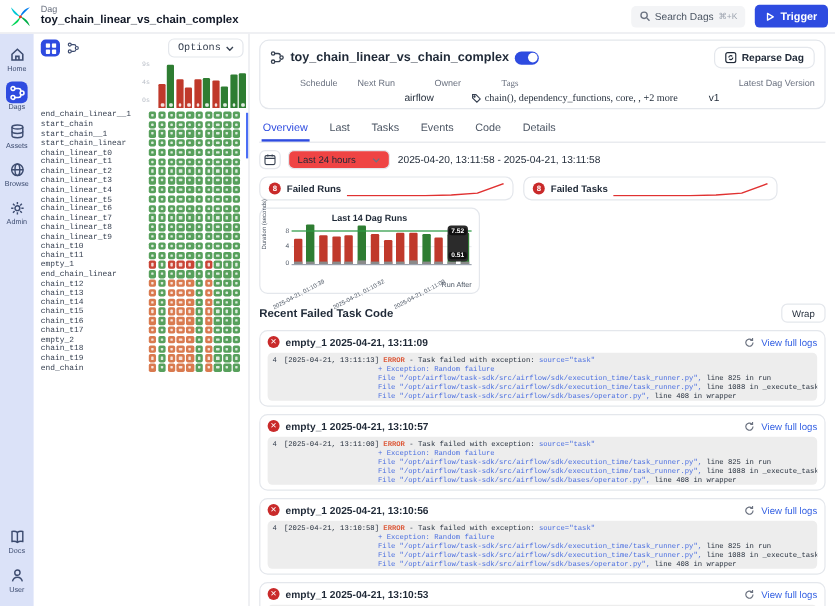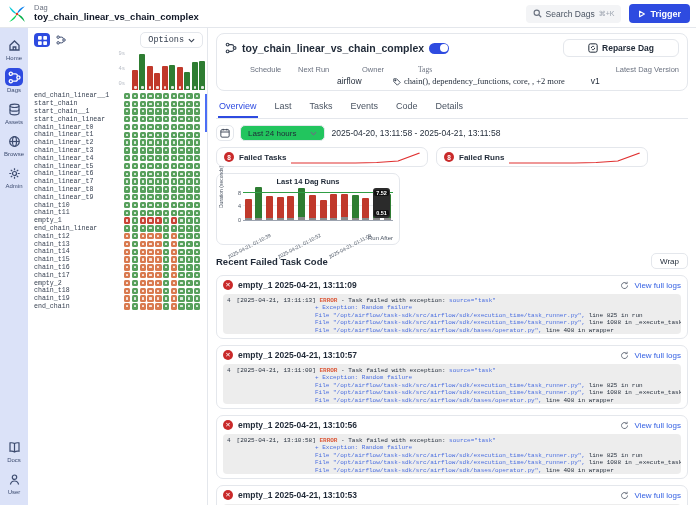--- a/index.html
+++ b/index.html
@@ -57,38 +57,38 @@
   .sq::after{content:"";position:absolute;left:2px;top:2px;width:2.2px;height:2.2px;background:rgba(255,255,255,.8);border-radius:.5px;}
   .resize-handle{position:absolute;right:0;top:66px;width:2px;height:38px;background:#4c6ef5;}
   
   #main{position:absolute;left:208px;top:28px;right:0;bottom:0;overflow:hidden;padding:5px 8px 0 8px;}
   .dag-card{border:1px solid var(--border);border-radius:8px;padding:5px 8px;height:58px;}
   .dag-row1{display:flex;align-items:center;gap:5px;}
   .dag-title{font-size:10.5px;font-weight:bold;}
   .toggle{width:20px;height:11px;background:var(--accent);border-radius:6px;position:relative;cursor:pointer;}
   .toggle::after{content:"";position:absolute;right:1.5px;top:1.5px;width:8px;height:8px;background:#fff;border-radius:50%;}
   .reparse{margin-left:auto;display:flex;align-items:center;gap:4px;border:1px solid var(--border);background:#fff;
-           border-radius:6px;height:18px;padding:0 24px;font-size:8.5px;font-weight:bold;color:#1f2937;cursor:pointer;font-family:inherit;}
+           border-radius:6px;height:18px;padding:0 8px;font-size:8.5px;font-weight:bold;color:#1f2937;cursor:pointer;font-family:inherit;}
   .dag-fields{display:flex;margin-top:7px;}
   .fld{line-height:1.5;}
   .flbl{font-size:7.5px;color:var(--muted);margin-left:25px;}
   .fval{font-size:8.5px;color:#1f2937;display:flex;align-items:center;gap:3px;}
   .okdot{width:9px;height:9px;border-radius:50%;background:#1f9d4d;color:#fff;font-size:6.5px;display:flex;align-items:center;justify-content:center;}
   .f-sched{width:48px;} .f-latest{width:110px;} .f-next{width:64px;} .f-owner{width:56px;} .f-tags{flex:1;font-family:Liberation Serif, serif;}
   .f-ver{text-align:right;} .f-ver .fval{justify-content:flex-start;}
   
   .tabs{display:flex;gap:16px;border-bottom:1px solid var(--border);margin-top:6px;padding:0 2px;}
   .tab{font-size:9px;color:#4b5563;padding:4px 1px 5px;cursor:pointer;border-bottom:2px solid transparent;}
   .tab.active{color:var(--accent);font-weight:normal;border-bottom-color:var(--accent);}
   
   .filter-row{display:flex;align-items:center;gap:6px;margin-top:6px;}
   .icon-btn{width:18px;height:16px;border:1px solid var(--border);border-radius:5px;background:#fff;
             display:flex;align-items:center;justify-content:center;color:#374151;cursor:pointer;}
   .range-sel{display:flex;align-items:center;gap:14px;border:1px solid var(--border);border-radius:5px;height:16px;
-             padding:0 7px;font-size:8px;color:#1f2937;cursor:pointer;background:#22c55e;font-family:inherit;}
+             padding:0 7px;font-size:8px;color:#1f2937;cursor:pointer;background:#ef4444;font-family:inherit;}
   .range-txt{font-size:8.5px;color:#1f2937;}
   
   .stats-row{display:flex;gap:8px;margin-top:6px;}
   .stat-card{width:212px;border:1px solid var(--border);border-radius:7px;height:20px;display:flex;align-items:center;
              gap:5px;padding:0 7px;}
   .badge{min-width:10px;height:10px;border-radius:50%;background:var(--badge);color:#fff;font-size:6.5px;
          display:flex;align-items:center;justify-content:center;font-weight:bold;}
   .stat-lbl{font-size:8px;font-weight:bold;white-space:nowrap;}
   .spark{flex:1;height:14px;}
   
@@ -778,30 +778,30 @@
       <svg width="7" height="5" viewBox="0 0 8 5" fill="none" stroke="#6b7280" stroke-width="1.2">
           <path d="M1 1l3 3 3-3"></path>
         </svg>
     </button>
     <span class="range-txt">2025-04-20, 13:11:58 - 2025-04-21, 13:11:58</span>
   </div>
 
   <div class="stats-row" id="stats-row">
       <div class="stat-card">
         <span class="badge">8</span>
-        <span class="stat-lbl">Failed Tasks</span>
+        <span class="stat-lbl">Failed Runs</span>
         <span class="spark">
           <svg width="100%" height="14" viewBox="0 0 100 14" preserveAspectRatio="none">
             <polyline points="0,13 16.666666666666664,13 33.33333333333333,13 50,13 66.66666666666666,12.5 83.33333333333334,11 100,3" fill="none" stroke="#e03131" stroke-width="1.1"></polyline>
           </svg>
         </span>
       </div>
       <div class="stat-card">
         <span class="badge">8</span>
-        <span class="stat-lbl">Failed Runs</span>
+        <span class="stat-lbl">Failed Tasks</span>
         <span class="spark">
           <svg width="100%" height="14" viewBox="0 0 100 14" preserveAspectRatio="none">
             <polyline points="0,13 16.666666666666664,13 33.33333333333333,13 50,13 66.66666666666666,12.5 83.33333333333334,11 100,3" fill="none" stroke="#e03131" stroke-width="1.1"></polyline>
           </svg>
         </span>
       </div>
     </div>
 
   <div class="chart-card">
     <div class="chart-title">Last 14 Dag Runs</div>

